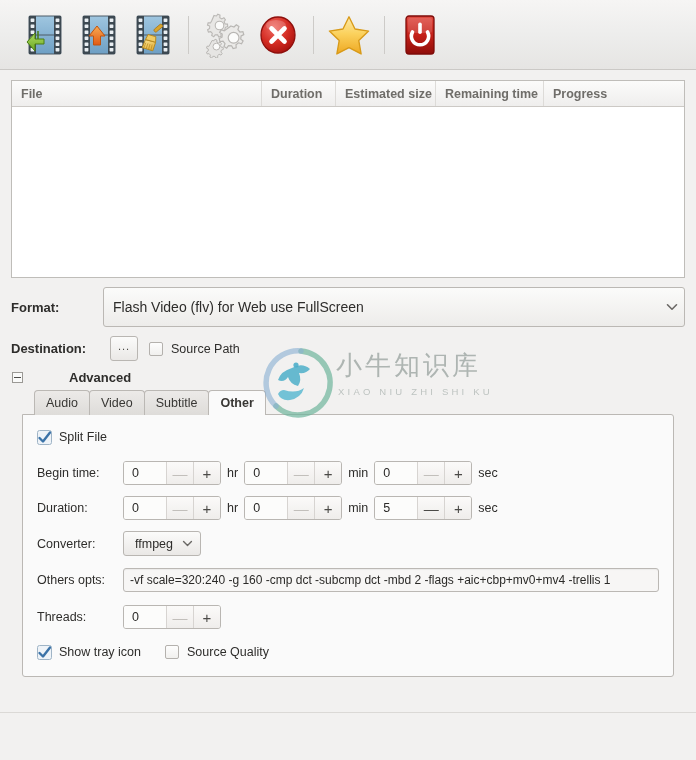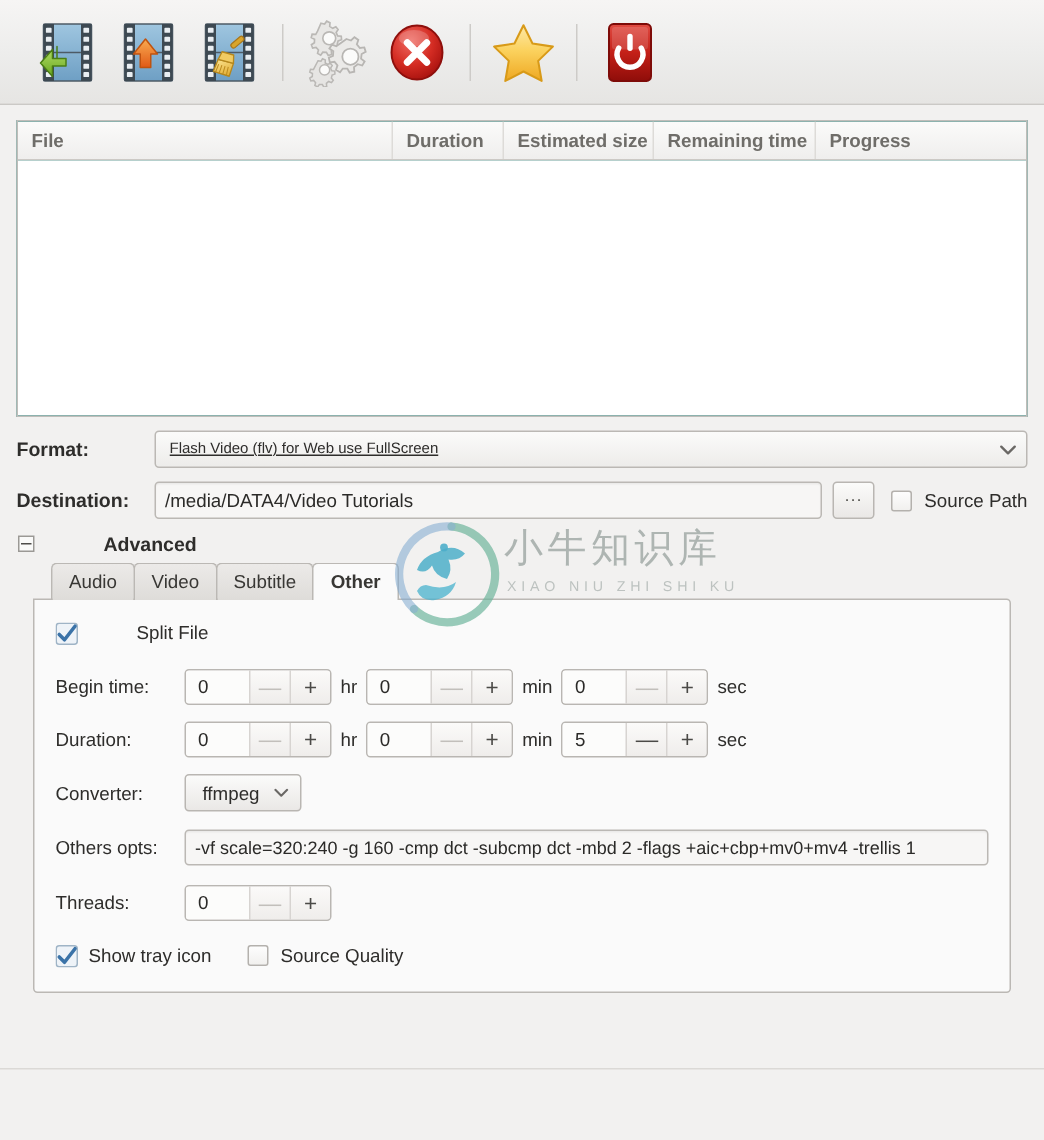--- a/index.html
+++ b/index.html
@@ -113,30 +113,29 @@
   .flabel {
     width: 92px;
     font-size: 13px;
     font-weight: bold;
     color: #2e2d2b;
     flex: 0 0 auto;
   }
 
   .combo {
     flex: 1 1 auto;
-    height: 25px;
+    height: 40px;
     background: linear-gradient(to bottom,#fbfbfa,#edecea);
     border: 1px solid #bbb8b4;
     border-radius: 3px;
     display: flex; align-items: center;
     padding: 0 6px 0 9px;
-    font-size: 10px;
+    font-size: 14px;
     color: #2e2d2b;
     position: relative;
-    text-decoration: underline;
   }
   .combo .cval { flex: 1 1 auto; white-space: nowrap; overflow: hidden; }
   .chev { flex: 0 0 auto; display:block; }
 
   .textinput {
     flex: 1 1 auto;
     height: 25px;
     background: #f7f6f5;
     border: 1px solid #bbb8b4;
     border-radius: 3px;
@@ -539,21 +538,20 @@
       <div class="combo">
         <span class="cval">Flash Video (flv) for Web use FullScreen</span>
         <svg class="chev" width="12" height="8" viewBox="0 0 12 8">
           <path d="M1.5 1.8 L6 6.2 L10.5 1.8" fill="none" stroke="#6a6865" stroke-width="1.6" stroke-linecap="round" stroke-linejoin="round"></path>
         </svg>
       </div>
     </div>
 
     <div class="frow">
       <div class="flabel">Destination:</div>
-      <div class="textinput">/media/DATA4/Video Tutorials</div>
       <div class="btn-small">...</div>
       <div style="display:flex;align-items:center;margin-left:11px;flex:0 0 auto;">
         <span class="cbx unchecked"></span>
         <span class="cbx-label">Source Path</span>
       </div>
     </div>
 
     <div id="advanced">
       <span class="expander-box">
           <span class="minus"></span>
@@ -564,21 +562,21 @@
     <div id="notebook">
       <div id="tabstrip">
         <div class="tab">Audio</div>
         <div class="tab">Video</div>
         <div class="tab">Subtitle</div>
         <div class="tab active">Other</div>
       </div>
 
       <div id="tabpage">
 
-        <div class="prow" style="margin-bottom:13px;gap:32px;">
+        <div class="prow" style="margin-bottom:13px;">
           <span class="cbx checked">
             <svg width="15" height="15" viewBox="0 0 15 15">
               <rect x="0.5" y="0.5" width="14" height="14" rx="2" fill="#eef3f8" stroke="#9fb4c6" stroke-width="1"></rect>
               <path d="M2.5 8 L6 11.5 L13 2.5" fill="none" stroke="#3b73a8" stroke-width="2.4" stroke-linecap="round" stroke-linejoin="round"></path>
             </svg>
           </span>
           <span class="cbx-label">Split File</span>
         </div>
 
         <div class="prow">

